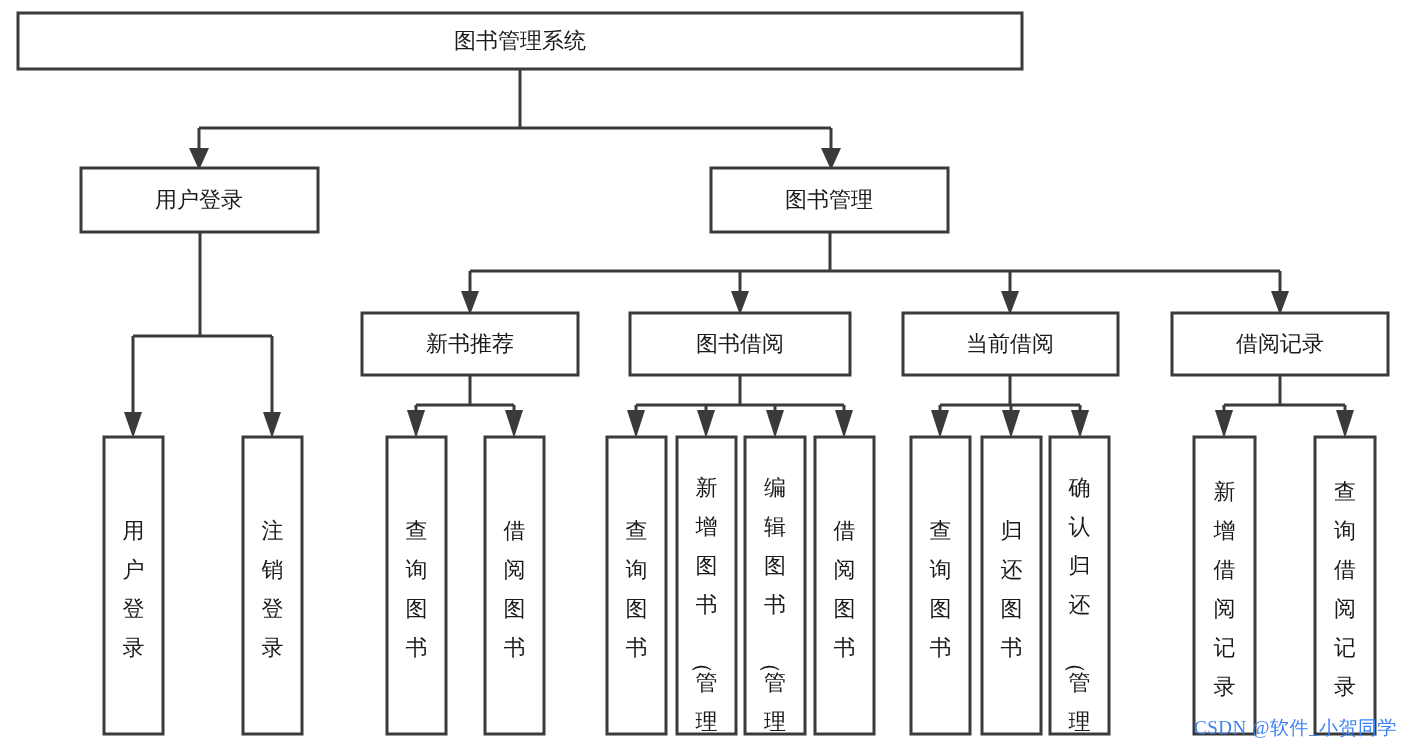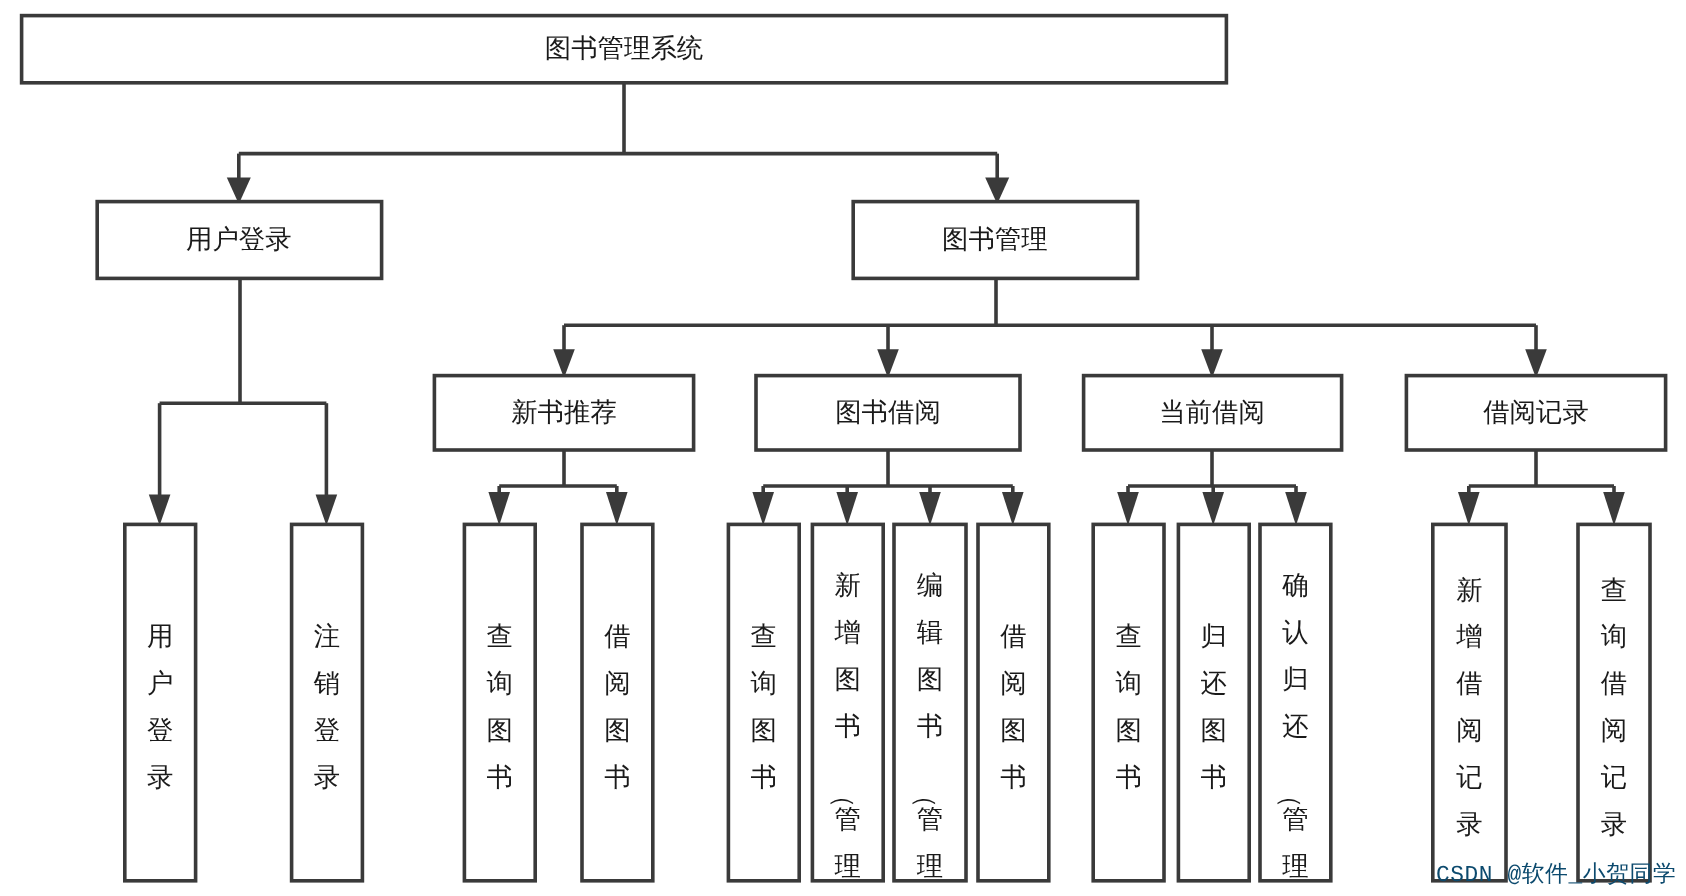--- a/index.html
+++ b/index.html
@@ -51,23 +51,23 @@
   .leaf-label {
     fill: #1a1a1a;
     font-family: "Liberation Sans", "DejaVu Sans", sans-serif;
     font-size: 22px;
     text-anchor: middle;
   }
   .watermark {
     position: absolute;
     right: 8px;
     bottom: 6px;
-    font-family: Liberation Mono, monospace;
+    font-family: Liberation Serif, serif;
     font-size: 19px;
-    color: #0c4a6e;
+    color: #3b82f6;
     letter-spacing: 0.5px;
     white-space: nowrap;
     user-select: none;
   }
 </style>
 </head>
 <body>
 
 <div id="diagram-root">
   <svg id="tree-svg" viewBox="0 0 1405 747" xmlns="http://www.w3.org/2000/svg">

